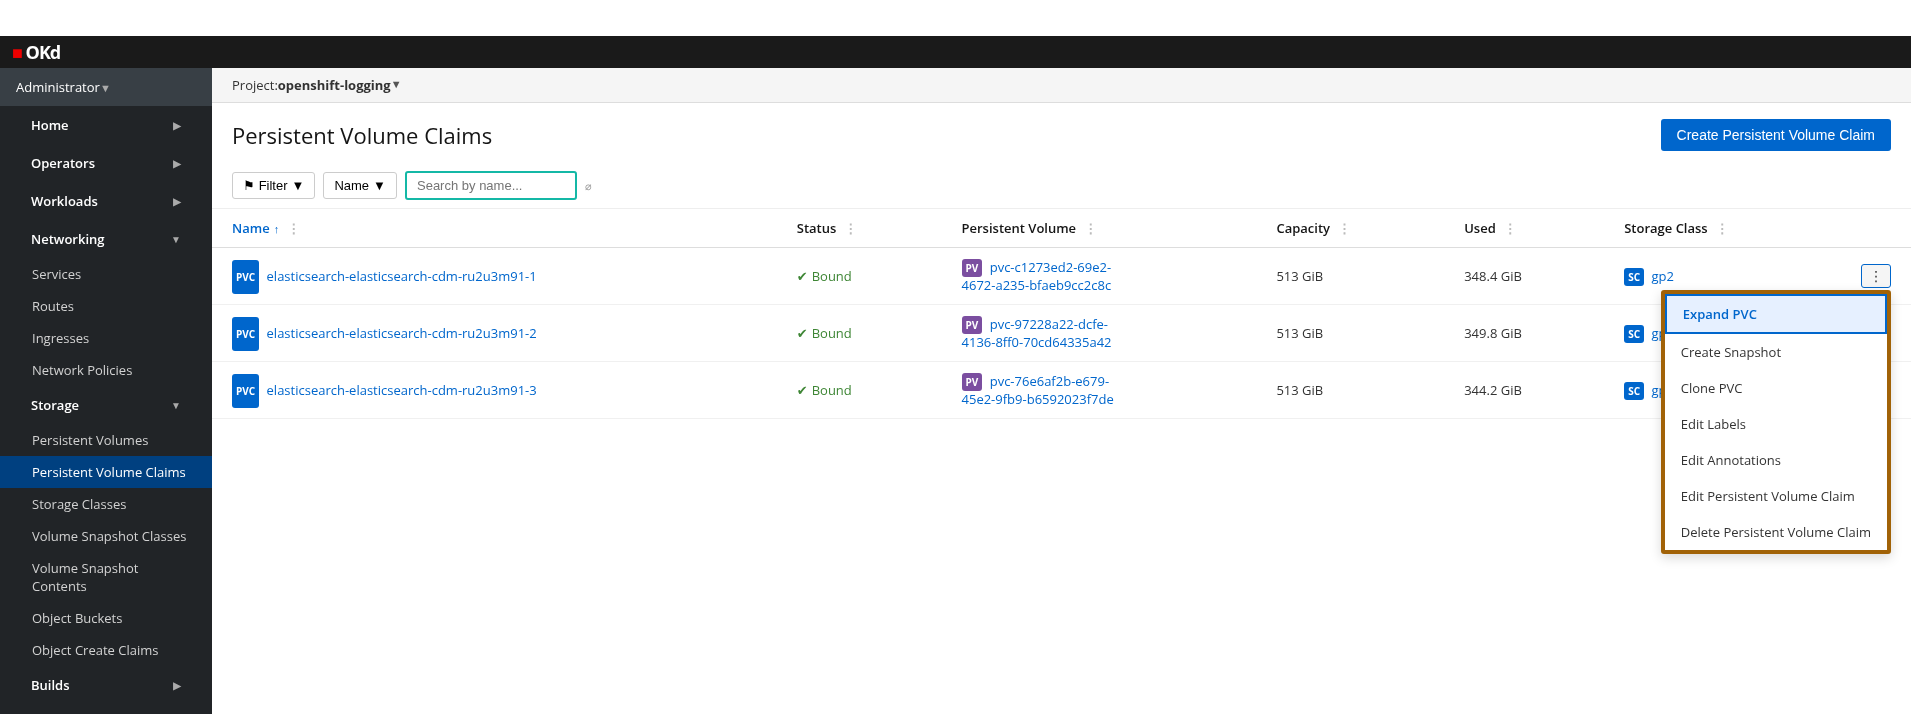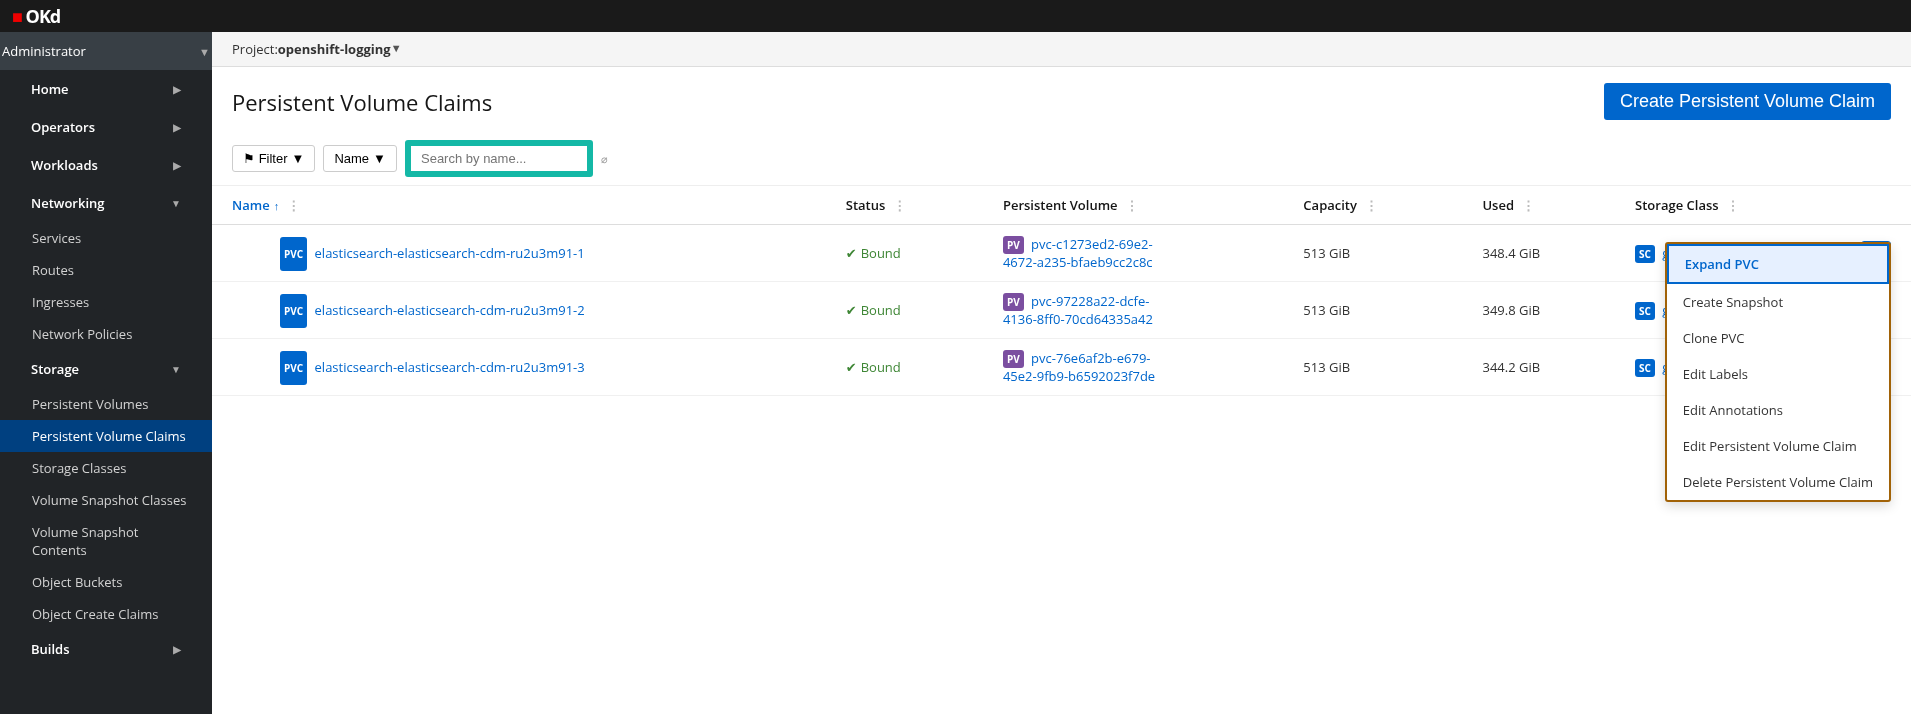--- a/index.html
+++ b/index.html
@@ -1,70 +1,70 @@
 <!DOCTYPE html>
 <html><head>
   <meta charset="utf-8">
   <style>
     * { box-sizing: border-box; margin: 0; padding: 0; }
     body { font-family: 'RedHatDisplay', 'Open Sans', Arial, sans-serif; font-size: 13px; background: #fff; display: flex; flex-direction: column; height: 714px; overflow: hidden; }
-    .top-bar { background: #1a1a1a; height: 32px; display: flex; align-items: center; padding: 0 12px; flex-shrink: 0; }
+    .top-bar { background: #1a1a1a; height: 32px; display: flex; align-items: center; padding: 0 12px; flex-shrink: 0; margin-top: 36px; }
     .top-bar-logo { color: #ee0000; font-weight: bold; font-size: 18px; letter-spacing: -1px; }
     .main-layout { display: flex; flex: 1; overflow: hidden; }
     .sidebar { width: 212px; background: #212427; color: #fff; flex-shrink: 0; overflow-y: auto; }
     .sidebar-group { padding: 0; }
     .sidebar-group-header { display: flex; align-items: center; justify-content: space-between; padding: 10px 31px; cursor: pointer; font-size: 13px; color: #fff; font-weight: 600; }
     .sidebar-group-header .chevron { font-size: 10px; color: #aaa; }
     .sidebar-sub-item { padding: 7px 16px 7px 32px; color: #d2d2d2; cursor: pointer; font-size: 13px; }
     .sidebar-sub-item.active { background: #004080; color: #fff; }
     .content { flex: 1; overflow-y: auto; background: #fff; padding: 0; }
     .project-bar { background: #f5f5f5; border-bottom: 1px solid #ddd; padding: 8px 20px; display: flex; align-items: center; }
     .project-label { font-size: 13px; color: #333; display: flex; align-items: flex-start; cursor: pointer; }
     .project-label .dropdown-arrow { color: #555; font-size: 11px; }
     .page-header { display: flex; align-items: center; justify-content: space-between; padding: 16px 20px 12px; }
     .page-title { font-size: 22px; font-weight: 400; color: #151515; }
-    .btn-primary { background: #06c; color: #fff; border: none; padding: 8px 16px; font-size: 18px; cursor: pointer; border-radius: 3px; white-space: nowrap; }
+    .btn-primary { background: #06c; color: #fff; border: none; padding: 8px 16px; font-size: 14px; cursor: pointer; border-radius: 3px; white-space: nowrap; }
     .toolbar { padding: 8px 20px; display: flex; align-items: center; gap: 8px; border-bottom: 1px solid #eee; }
     .filter-btn { display: flex; align-items: center; gap: 4px; padding: 5px 10px; border: 1px solid #ccc; background: #fff; cursor: pointer; font-size: 13px; border-radius: 3px; }
     .name-dropdown { display: flex; align-items: center; gap: 4px; padding: 5px 10px; border: 1px solid #ccc; background: #fff; cursor: pointer; font-size: 13px; border-radius: 3px; }
-    .search-input { padding: 5px 10px; border: 6px solid #14b8a6; font-size: 13px; border-radius: 3px; width: 188px; }
+    .search-input { padding: 5px 10px; border: 2px solid #14b8a6; font-size: 13px; border-radius: 3px; width: 172px; }
     .table { width: 100%; border-collapse: collapse; }
     .table thead tr { border-bottom: 1px solid #ddd; }
     .table th { padding: 10px 20px; text-align: left; font-size: 13px; font-weight: 600; color: #151515; cursor: pointer; white-space: nowrap; }
     .table td { padding: 10px 20px; font-size: 13px; color: #333; border-bottom: 1px solid #f0f0f0; vertical-align: middle; }
     .sort-icon { color: #06c; font-size: 11px; }
     .col-separator { color: #bbb; margin-left: 4px; }
-    .badge-pvc { background: #06c; color: #fff; font-size: 10px; font-weight: bold; padding: 10px 4px; border-radius: 3px; margin-right: 4px; margin-left: 48px; }
+    .badge-pvc { background: #06c; color: #fff; font-size: 10px; font-weight: bold; padding: 10px 4px; border-radius: 3px; margin-right: 4px; }
     .badge-pv { background: #7b4ea0; color: #fff; font-size: 10px; font-weight: bold; padding: 2px 4px; border-radius: 3px; margin-right: 4px; }
     .badge-sc { background: #06c; color: #fff; font-size: 10px; font-weight: bold; padding: 2px 4px; border-radius: 3px; margin-right: 4px; }
     .status-bound { color: #3e8635; display: flex; align-items: center; gap: 4px; }
     .link-text { color: #06c; cursor: pointer; text-decoration: none; }
     .actions-btn { background: none; border: 1px solid #ccc; padding: 3px 7px; cursor: pointer; font-size: 14px; border-radius: 3px; color: #333; }
     .actions-btn.active { background: #f5f5f5; border-color: #06c; }
-    .context-menu { position: absolute; right: 20px; top: 210px; background: #fff; border: 2px solid #a16207; border-radius: 3px; box-shadow: 0 4px 12px rgba(0,0,0,0.15); z-index: 1000; min-width: 220px; }
+    .context-menu { position: absolute; right: 20px; top: 222px; background: #fff; border: 4px solid #a16207; border-radius: 3px; box-shadow: 0 4px 12px rgba(0,0,0,0.15); z-index: 1000; min-width: 220px; }
     .context-menu-item { padding: 9px 16px; cursor: pointer; font-size: 13px; color: #333; }
     .context-menu-item.active-item { background: #e6f0ff; color: #06c; font-weight: 600; }
     .context-menu-item.active-item { border: 2px solid #06c; }
     .col-actions { width: 40px; text-align: center; }
     .th-sort { display: inline-flex; align-items: center; gap: 4px; }
   </style>
 </head>
 <body>
 
 <div class="top-bar">
   <span class="top-bar-logo">
     <span style="color:#ee0000;">■</span> <span style="color:#fff;">OKd</span>
   </span>
 </div>
 
 <div class="main-layout">
 
   <div class="sidebar">
 
-    <div style="display:flex;align-items:center;justify-content:space-between;padding:10px 2px;background:#383f45;cursor:pointer;">
+    <div style="display:flex;align-items:center;padding:10px 16px;background:#383f45;cursor:pointer;">
       <span style="color:#fff;font-size:13px;">Administrator</span>
       <span style="color:#aaa;font-size:11px;">▼</span>
     </div>
 
     <div class="sidebar-group">
       <div class="sidebar-group-header">
         <span>Home</span>
         <span class="chevron">▶</span>
       </div>
     </div>

